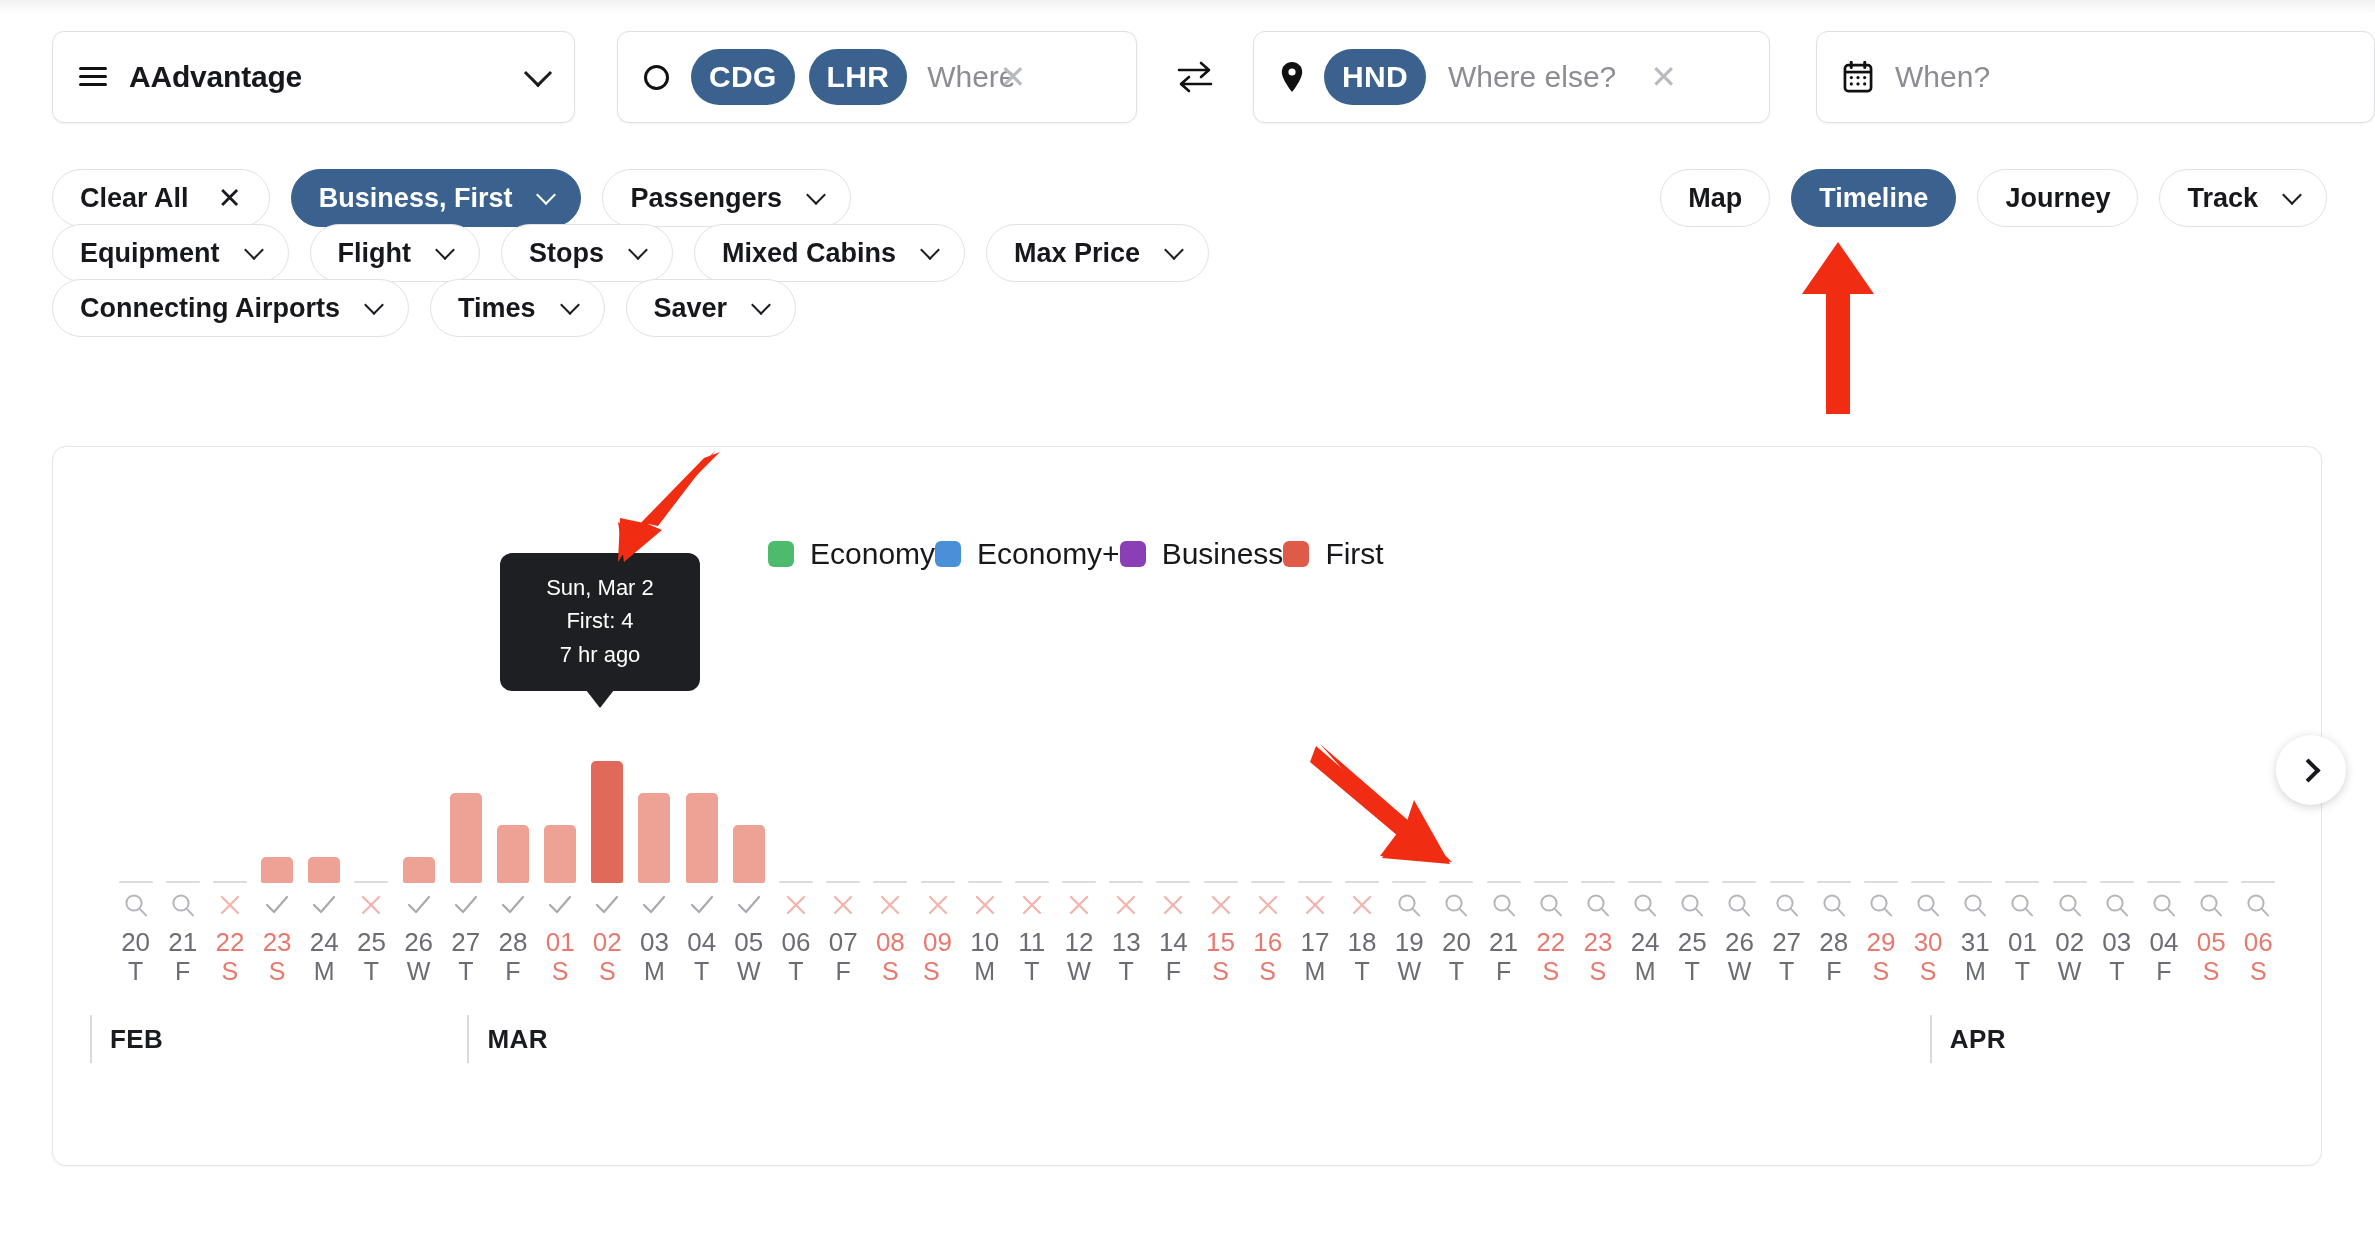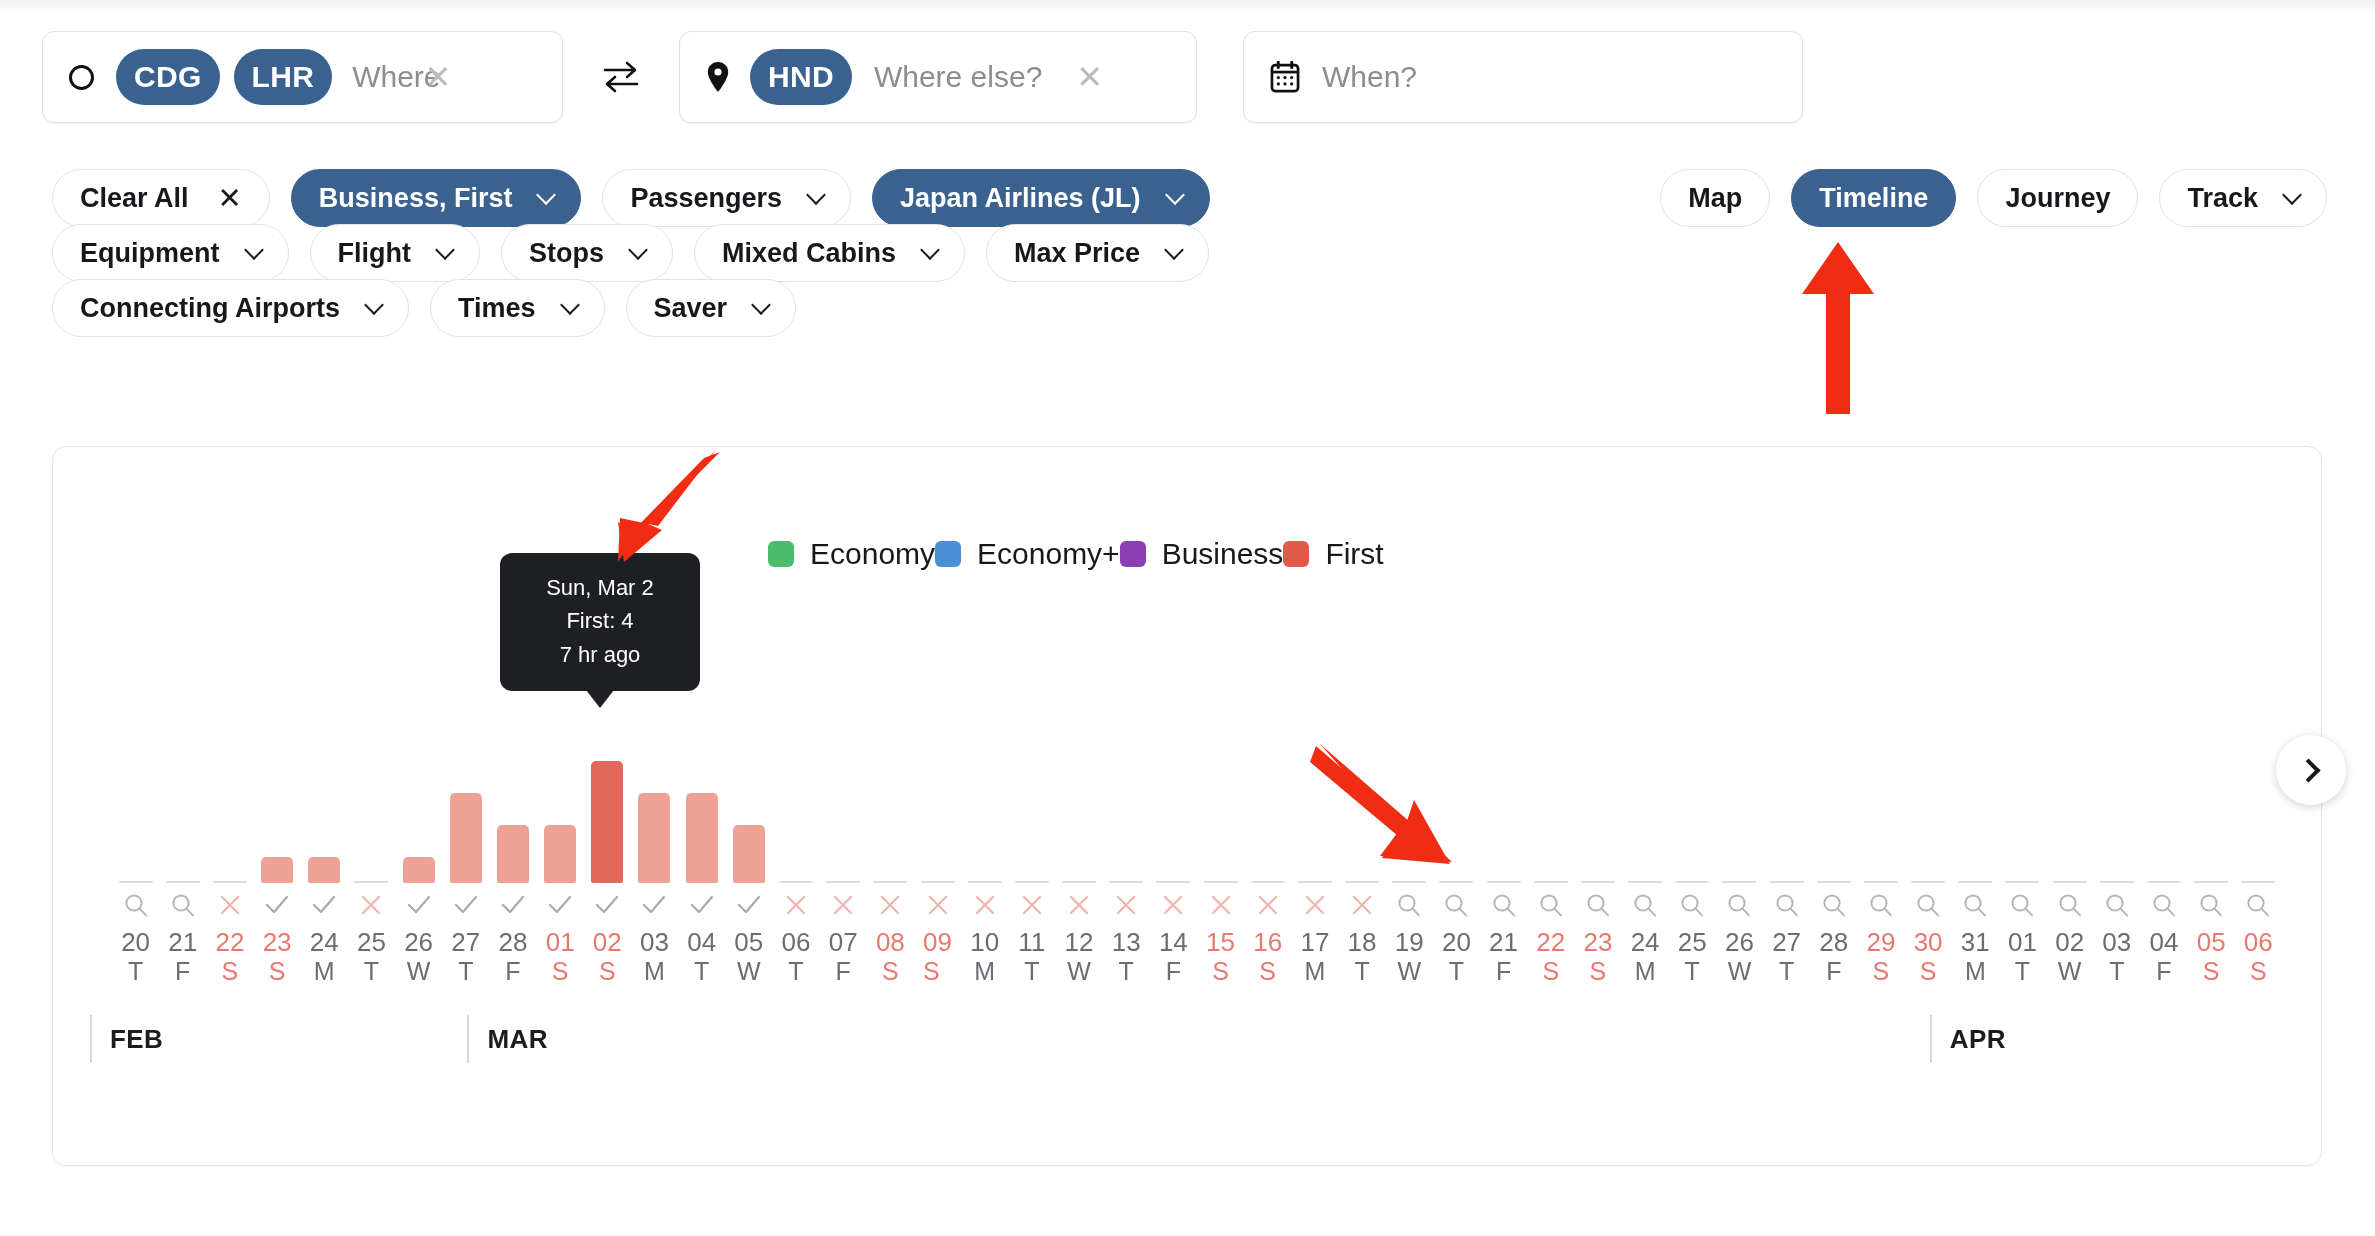--- a/index.html
+++ b/index.html
@@ -117,20 +117,31 @@
              background:linear-gradient(#f2f2f3,#ffffff); }
 </style>
 </head>
 <body>
 
 <div id="root">
   <div class="topfade"></div>
 
   <div class="searchrow">
 
+    <div class="sbox prog">
+      <div class="prog-left">
+        <span class="hamb">
+            <i></i>
+            <i></i>
+            <i></i>
+          </span>
+        <span class="prog-label">AAdvantage</span>
+      </div>
+      <span class="chev"></span>
+    </div>
 
     <div class="sbox orig">
       <span class="circ-icon"></span>
       <span class="pill" style="margin-left:22px">CDG</span>
       <span class="pill" style="margin-left:14px">LHR</span>
       <span class="ph" style="margin-left:20px">Where</span>
       <span class="xclose" style="margin-left:-16px">✕</span>
     </div>
 
     <div class="swap">
@@ -174,24 +185,20 @@
         <span class="xm">✕</span>
       </div>
       <div class="chip sel">
         <span>Business, First</span>
         <span class="chev sm wht"></span>
       </div>
       <div class="chip">
         <span>Passengers</span>
         <span class="chev sm"></span>
       </div>
-      <div class="chip sel">
-        <span>Japan Airlines (JL)</span>
-        <span class="chev sm wht"></span>
-      </div>
     </div>
   <div class="chiprow" id="row2" style="top:224px">
       <div class="chip">
         <span>Equipment</span>
         <span class="chev sm"></span>
       </div>
       <div class="chip">
         <span>Flight</span>
         <span class="chev sm"></span>
       </div>

